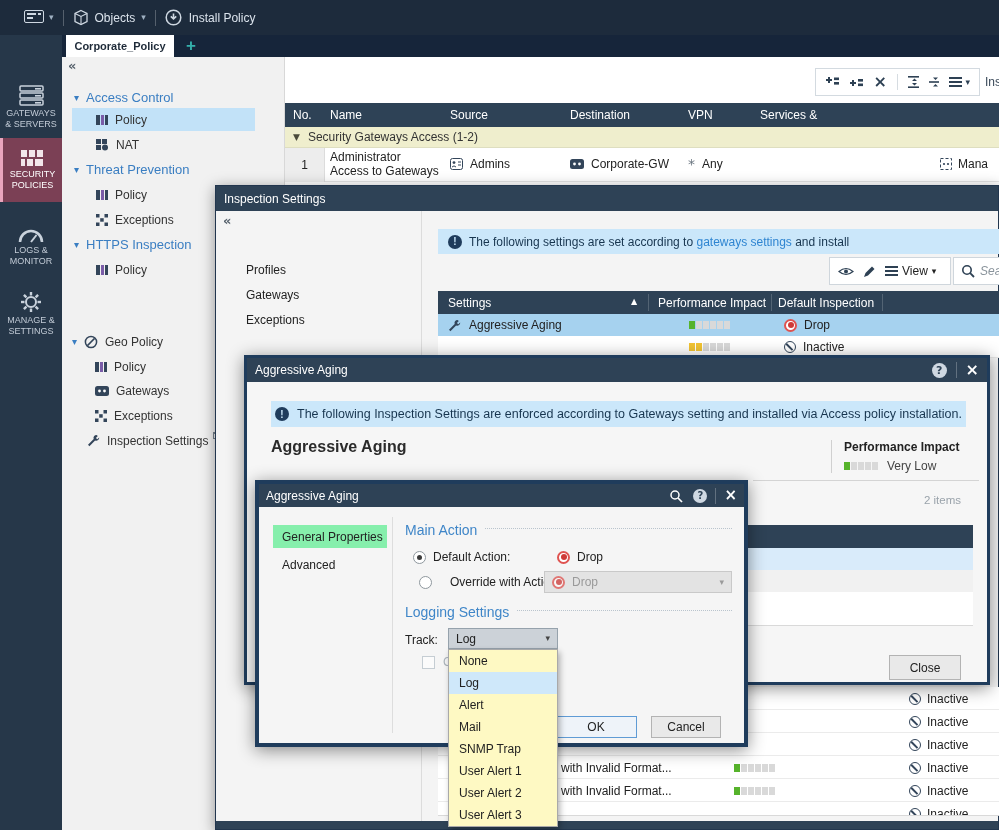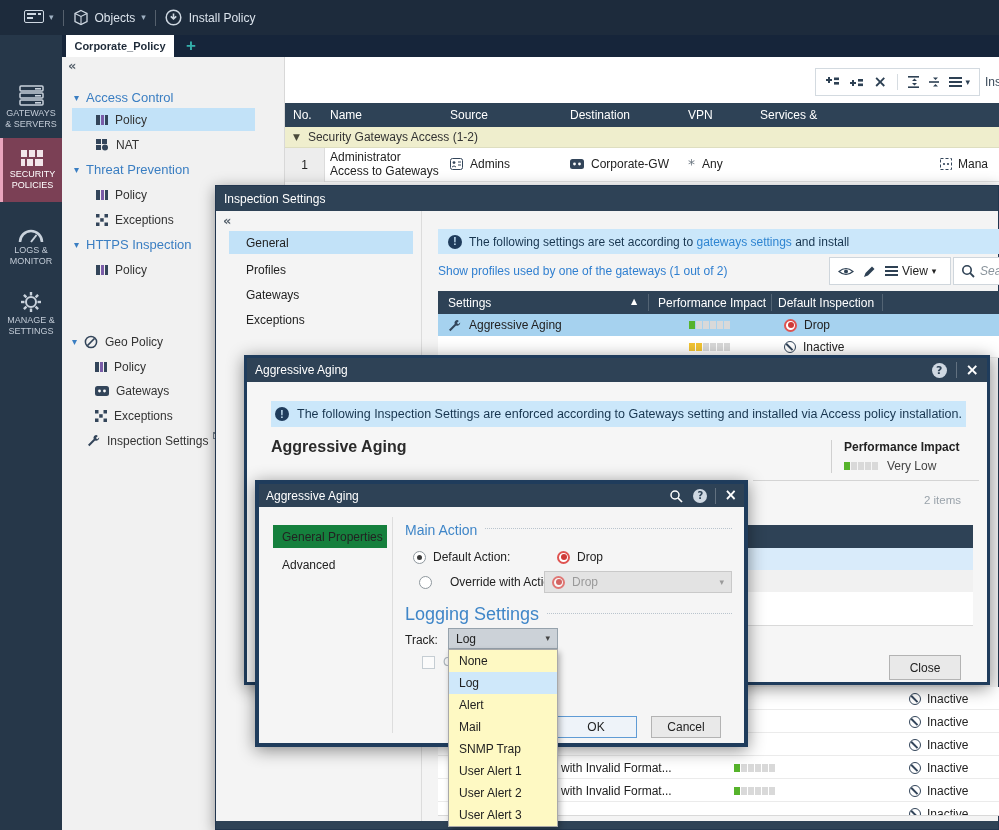--- a/index.html
+++ b/index.html
@@ -319,39 +319,35 @@
         </div>
     </div>
   </div>
 
   <div class="abs" style="left:215px;top:185px;width:784px;height:645px;background:#f4f4f4;border:1px solid #22364e;z-index:10;box-shadow:0 3px 14px rgba(0,0,0,.4)">
     <div class="titlebar" style="height:25px">
         <span>Inspection Settings</span>
       </div>
     <span class="abs ic" style="left:7px;top:28px;color:#55606b;font-size:13px;font-weight:bold">«</span>
 
-    <div class="abs flex" style="left:13px;top:45px;width:184px;height:23px;background:#c2e2f8;padding-left:17px">
-        <span>General</span>
-      </div>
     <div class="abs flex" style="left:13px;top:72px;width:184px;height:23px;padding-left:17px">
         <span>Profiles</span>
       </div>
     <div class="abs flex" style="left:13px;top:97px;width:184px;height:23px;padding-left:17px">
         <span>Gateways</span>
       </div>
     <div class="abs flex" style="left:13px;top:122px;width:184px;height:23px;padding-left:17px">
         <span>Exceptions</span>
       </div>
     <div class="vline" style="left:205px;top:25px;height:612px;background:#dcdcdc"></div>
 
     <div class="abs flex" style="left:222px;top:43px;width:562px;height:25px;background:#cbe7fa;gap:7px;padding-left:10px;color:#17354f;overflow:hidden;white-space:nowrap">
       <span class="infic"></span>
       <span><span>The following settings are set according to </span><span style="color:#2f85d1">gateways settings</span><span> and install</span></span>
     </div>
-    <a class="abs" style="left:222px;top:78px;color:#2f7fd0;text-decoration:none">Show profiles used by one of the gateways (1 out of 2)</a>
 
     <div class="abs flex" style="left:613px;top:71px;width:122px;height:28px;background:#fff;border:1px solid #cfd6dc;gap:9px;padding:0 8px">
       <svg width="16" height="11">
           <path d="M1 5.5 Q8 -0.5 15 5.5 Q8 11.5 1 5.5Z" fill="none" stroke="#2e4154" stroke-width="1.2"></path>
           <circle cx="8" cy="5.5" r="2" fill="#2e4154"></circle>
         </svg>
       <svg width="13" height="13">
           <path d="M1 12l1.5-4L9 1.5 11.5 4 5 10.5z" fill="#2e4154"></path>
         </svg>
       <span class="flex" style="gap:4px">
@@ -519,21 +515,21 @@
       <span>Aggressive Aging</span>
       <span style="flex:1"></span>
       <svg width="14" height="14" style="margin-right:10px">
           <circle cx="6" cy="6" r="4" fill="none" stroke="#fff" stroke-width="1.5"></circle>
           <line x1="9" y1="9" x2="13" y2="13" stroke="#fff" stroke-width="1.7"></line>
         </svg>
       <span class="ic" style="width:14px;height:14px;border-radius:50%;background:#cfd8e2;color:#2e4256;font-size:10px;font-weight:bold;display:inline-flex;align-items:center;justify-content:center">?</span>
       <span class="tb-sep" style="margin:0 8px"></span>
       <span class="ic" style="font-size:15px;font-weight:bold">×</span>
     </div>
-    <div class="abs flex" style="left:14px;top:41px;width:114px;height:23px;background:#15803d;padding-left:9px">
+    <div class="abs flex" style="left:14px;top:41px;width:114px;height:23px;background:#86efac;padding-left:9px">
         <span>General Properties</span>
       </div>
     <div class="abs flex" style="left:14px;top:69px;width:114px;height:23px;padding-left:9px">
         <span>Advanced</span>
       </div>
     <div class="vline" style="left:133px;top:33px;height:216px;background:#ddd"></div>
     <div class="abs flex" style="left:146px;top:38px;width:327px">
         <span style="font-size:14px;color:#3f86c8">Main Action</span>
         <span class="hdots"></span>
       </div>
@@ -546,21 +542,21 @@
     <div class="abs flex" style="left:160px;top:91px;gap:18px">
       <span class="radio"></span>
       <span>Override with Action:</span>
     </div>
     <div class="abs flex" style="left:285px;top:87px;width:188px;height:22px;background:#e3e3e3;border:1px solid #c9c9c9;gap:7px;padding:0 7px">
       <span class="dropic" style="opacity:.75"></span>
       <span style="color:#9a9a9a;flex:1">Drop</span>
       <span class="ic" style="font-size:9px;color:#9a9a9a">▾</span>
     </div>
     <div class="abs flex" style="left:146px;top:120px;width:327px">
-        <span style="font-size:18px;color:#3f86c8">Logging Settings</span>
+        <span style="font-size:14px;color:#3f86c8">Logging Settings</span>
         <span class="hdots"></span>
       </div>
     <span class="abs" style="left:146px;top:149px">Track:</span>
     <div class="abs flex" style="left:189px;top:144px;width:110px;height:21px;background:#ccd2d8;border:1px solid #96a2ac;padding:0 7px">
       <span style="flex:1">Log</span>
       <span class="ic" style="font-size:9px;color:#444">▾</span>
     </div>
     <div class="abs flex" style="left:163px;top:171px;gap:8px">
       <span style="width:13px;height:13px;border:1px solid #c5cdd3;background:#fbfbfb;display:inline-block"></span>
       <span style="color:#a9b2b9">Captu</span>

